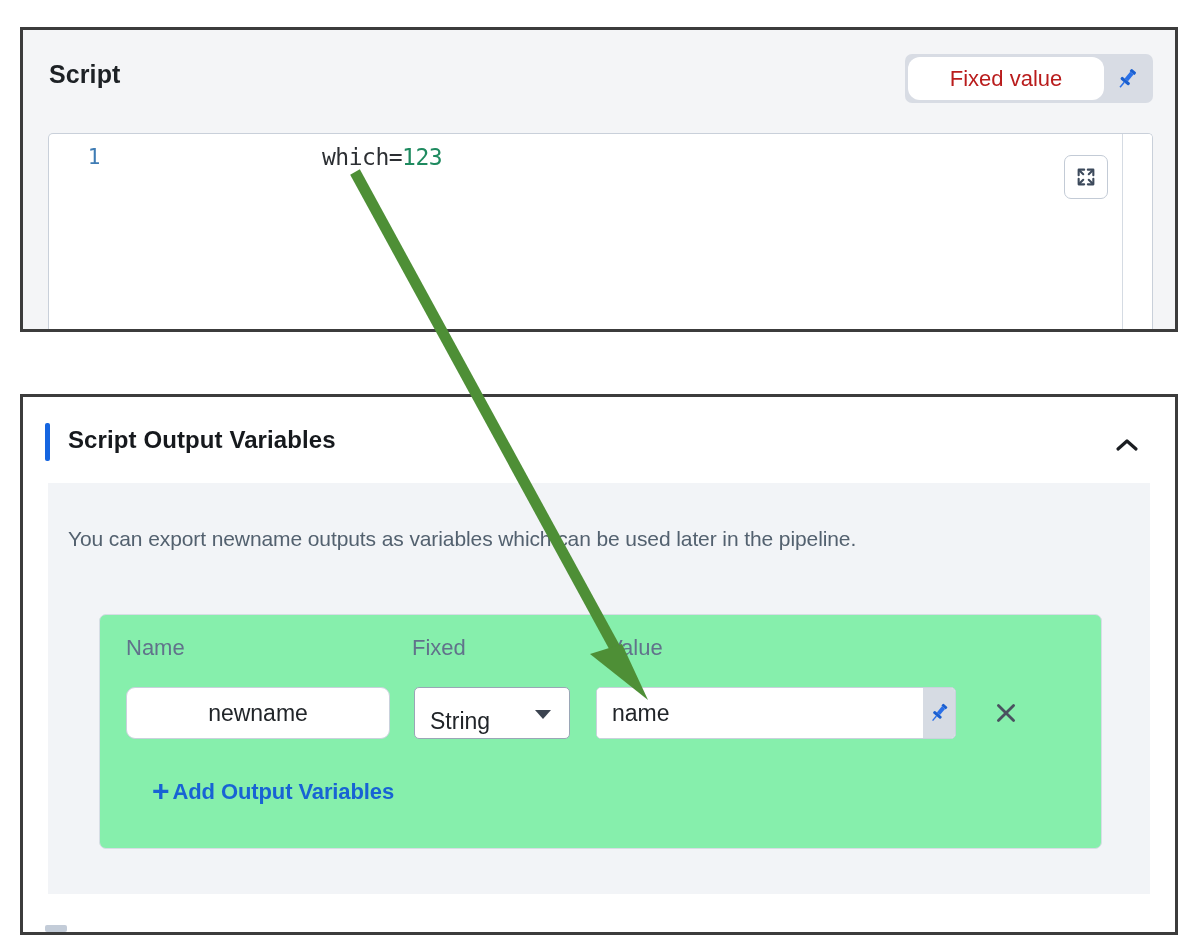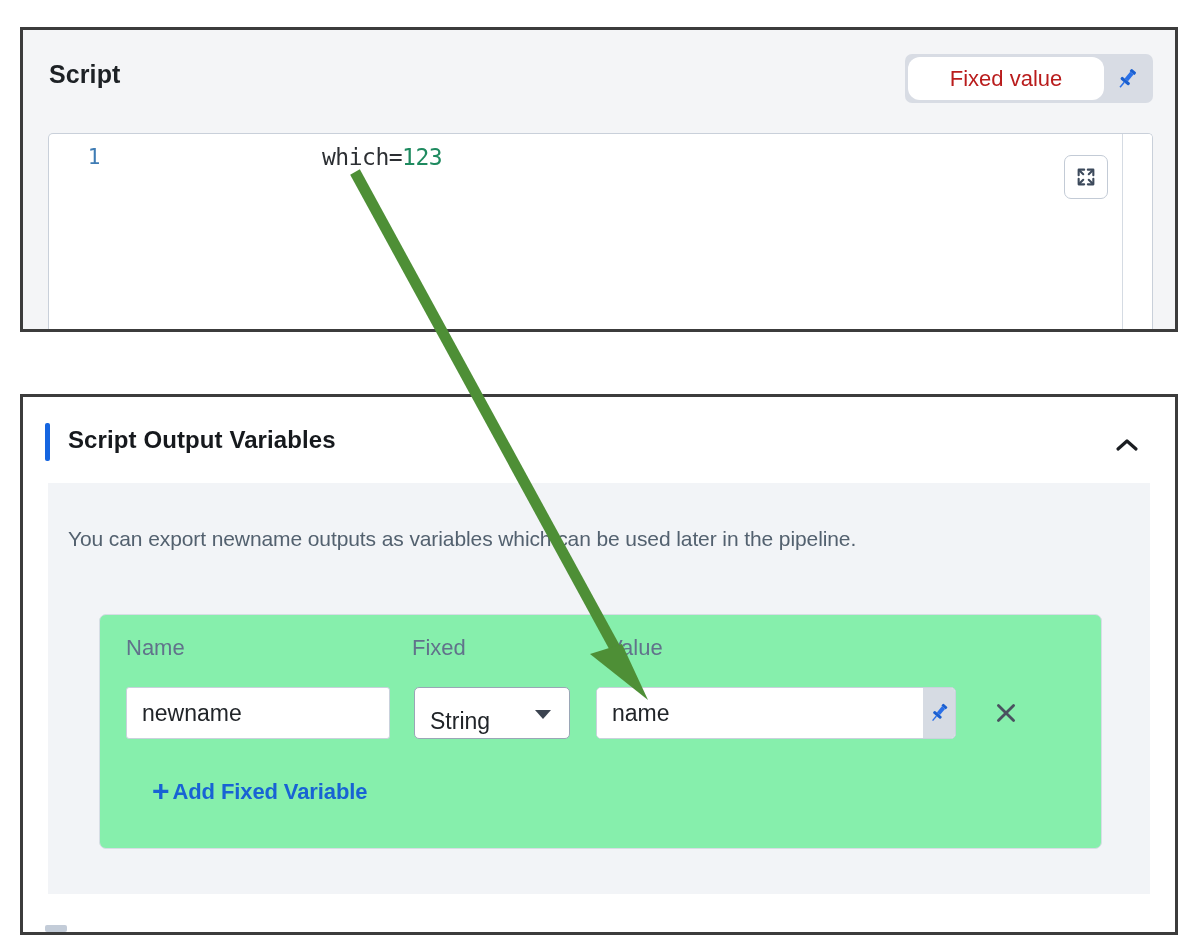--- a/index.html
+++ b/index.html
@@ -249,26 +249,27 @@
     height: 52px;
     display: flex;
     align-items: center;
   }
 
   .inp-name {
     width: 264px;
     height: 52px;
     background: #ffffff;
     border: 1px solid #c9d1dc;
-    border-radius: 3px;
+    border-radius: 9px;
     font-family: "Liberation Sans", sans-serif;
     font-size: 23px;
     color: #212529;
     padding: 0 15px;
     outline: none;
+    text-align: center;
   }
 
   .type-select {
     width: 156px;
     height: 52px;
     margin-left: 24px;
     background: #ffffff;
     border: 1px solid #9aa6b6;
     border-radius: 5px;
     position: relative;
@@ -473,21 +474,21 @@
 
           <div class="remove-btn">
             <svg width="26" height="26" viewBox="0 0 24 24" aria-hidden="true">
               <path d="M5 5 L19 19 M19 5 L5 19" stroke="#4a5260" stroke-width="2.6" stroke-linecap="round"></path>
             </svg>
           </div>
         </div>
 
         <div class="add-link">
           <span class="add-plus">+</span>
-          <span>Add Fixed Variable</span>
+          <span>Add Output Variables</span>
         </div>
       </div>
     </div>
 
     <div class="bottom-stub"></div>
   </div>
 
   <svg class="arrow-layer" viewBox="0 0 1198 950">
     <line x1="355" y1="172" x2="628" y2="672" stroke="#4e8f36" stroke-width="11" stroke-linecap="butt"></line>
     <polygon points="648,700 590,654 622,644" fill="#4e8f36"></polygon>

